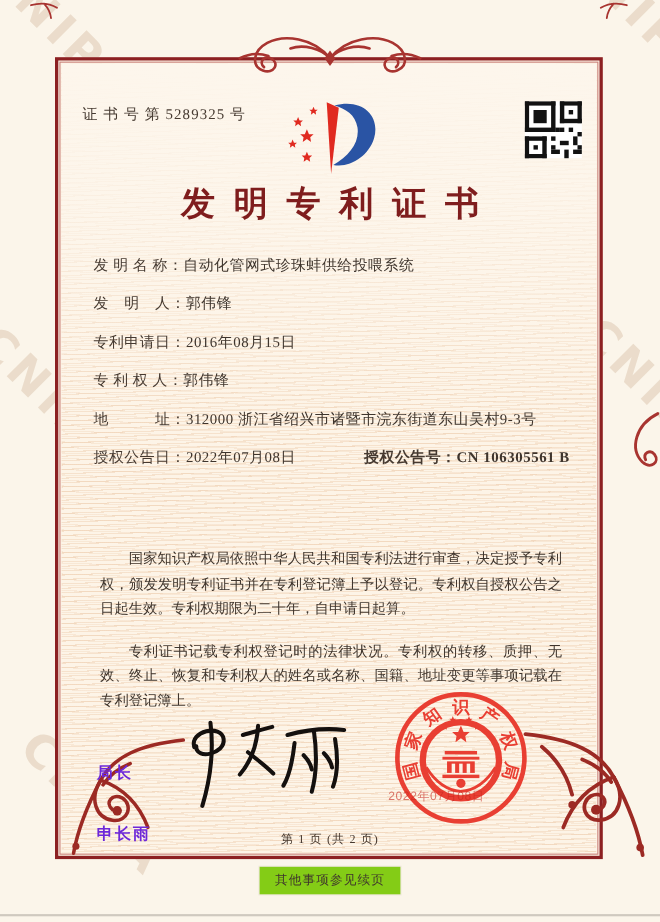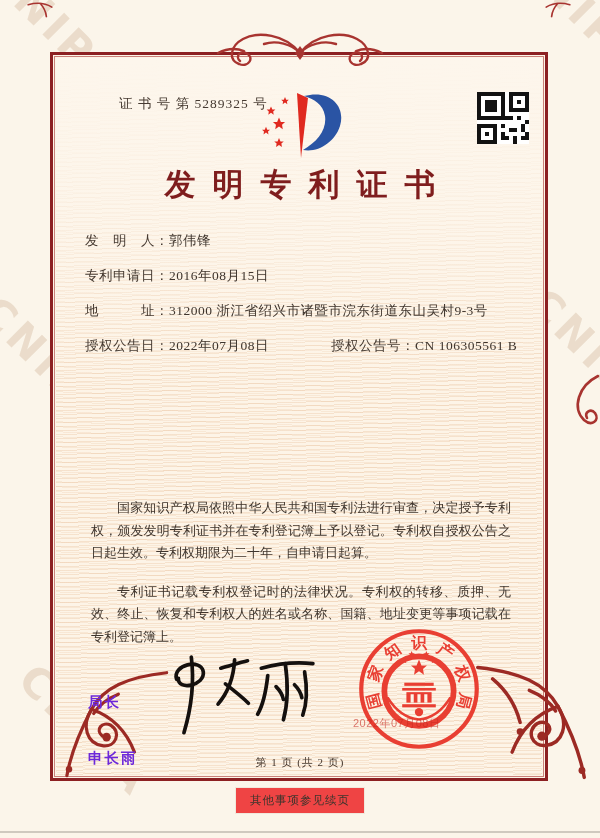--- a/index.html
+++ b/index.html
@@ -35,51 +35,51 @@
     position:absolute;inset:3px;
     background-image:
       repeating-linear-gradient(178deg, rgba(229,183,142,0.30) 0 1px, rgba(0,0,0,0) 1px 4px),
       repeating-linear-gradient(182deg, rgba(229,183,142,0.20) 0 1px, rgba(0,0,0,0) 1px 5px);
   }
   .guilloche-fade{
     position:absolute;inset:3px;
     background:linear-gradient(180deg,#fdf6ec 0,rgba(253,246,236,0.75) 130px,rgba(253,246,236,0) 330px);
   }
   
-  .cert-no{left:75px;top:95px;font-size:13.5px;letter-spacing:1px;color:#463a31;margin-left:44px;}
+  .cert-no{left:75px;top:95px;font-size:13.5px;letter-spacing:1px;color:#463a31;}
   .title{
     left:0;right:0;top:164px;text-align:center;
     font-size:31px;font-weight:700;color:#7f1d1d;
     letter-spacing:17px;text-indent:17px;
   }
   
   .fields{left:85px;top:232px;width:445px;}
   .field-row{position:relative;height:35px;font-size:13.5px;color:#3f352d;letter-spacing:0.5px;}
   .field-label{color:#463a31;}
-  .grant-pair{position:absolute;left:246px;top:0;white-space:nowrap;}
+  .grant-pair{position:absolute;left:246px;top:0;white-space:nowrap;font-weight:bold;}
   
   .paragraphs{left:75px;top:481px;width:452px;font-size:13px;line-height:22.5px;text-align:justify;color:#3f352d;}
   .paragraphs p{margin:16px;text-indent:2em;}
   
   .officer{font-family:Liberation Sans, sans-serif;font-weight:600;color:#6d28d9;font-size:14.5px;letter-spacing:2px;}
   .officer-title{left:88px;top:693px;}
   .officer-name{left:88px;top:721px;margin-top:28px;}
   .signature{left:160px;top:652px;}
   
   .seal{left:356px;top:626px;opacity:0.95;}
   .seal-date{
     left:353px;top:716px;width:130px;
     font-size:11px;color:rgba(198,40,30,0.62);letter-spacing:0.5px;
     font-family:"Liberation Sans","DejaVu Sans",sans-serif;
   }
   
   .footer-page{left:0;right:0;top:755px;text-align:center;font-size:11px;letter-spacing:1px;color:#46382e;}
   .footer-note{
     left:50%;top:788px;transform:translateX(-50%);
-    background:#ef4444;padding:5px 14px;font-size:11.5px;letter-spacing:1px;
+    background:#84cc16;padding:5px 14px;font-size:11.5px;letter-spacing:1px;
     color:#3f352d;box-shadow:0 0 0 1px rgba(120,90,60,0.08);
     white-space:nowrap;
   }
   .bottom-edge{left:0;top:831px;width:600px;height:2px;background:#cfc9bf;}
   
   .orn{position:absolute;pointer-events:none;}
   svg{display:block;}
 </style>
 </head>
 <body>
@@ -191,24 +191,30 @@
     <rect x="28" y="24" width="4" height="4"></rect>
       <rect x="48" y="40" width="4" height="4"></rect>
       <rect x="24" y="40" width="4" height="4"></rect>
   </g>
 </svg>
 
 <div class="abs title">发明专利证书</div>
 
 <div class="abs fields">
   <div class="field-row">
+    <span class="field-label">发 明 名 称：</span><span class="field-value">自动化管网式珍珠蚌供给投喂系统</span>
+  </div>
+  <div class="field-row">
     <span class="field-label">发　明　人：</span><span class="field-value">郭伟锋</span>
   </div>
   <div class="field-row">
     <span class="field-label">专利申请日：</span><span class="field-value">2016年08月15日</span>
+  </div>
+  <div class="field-row">
+    <span class="field-label">专 利 权 人：</span><span class="field-value">郭伟锋</span>
   </div>
   <div class="field-row">
     <span class="field-label">地　　　址：</span><span class="field-value">312000 浙江省绍兴市诸暨市浣东街道东山吴村9-3号</span>
   </div>
   <div class="field-row">
     <span class="field-label">授权公告日：</span><span class="field-value">2022年07月08日</span>
     <span class="grant-pair">
       <span class="field-label">授权公告号：</span><span class="field-value">CN 106305561 B</span>
     </span>
   </div>

